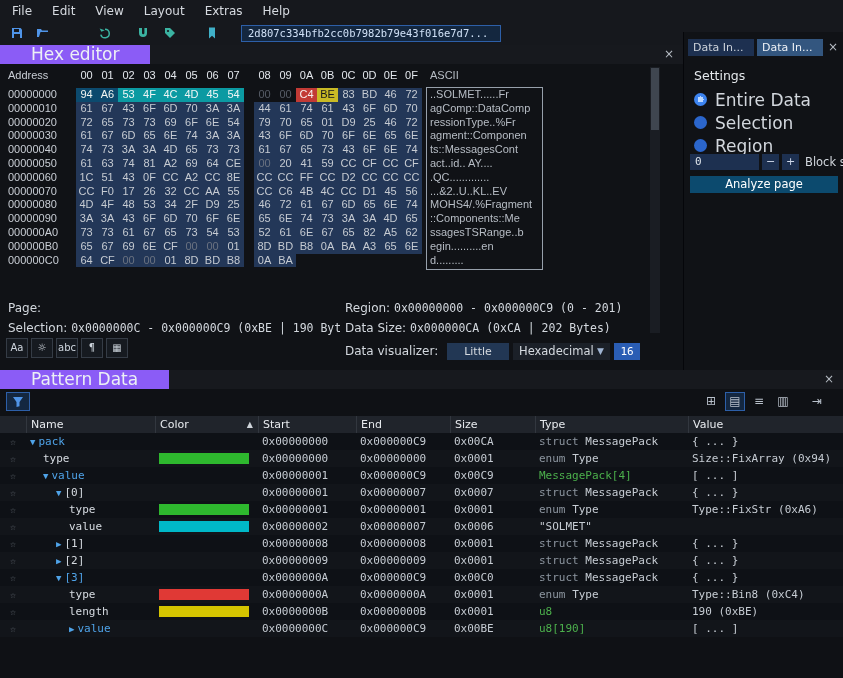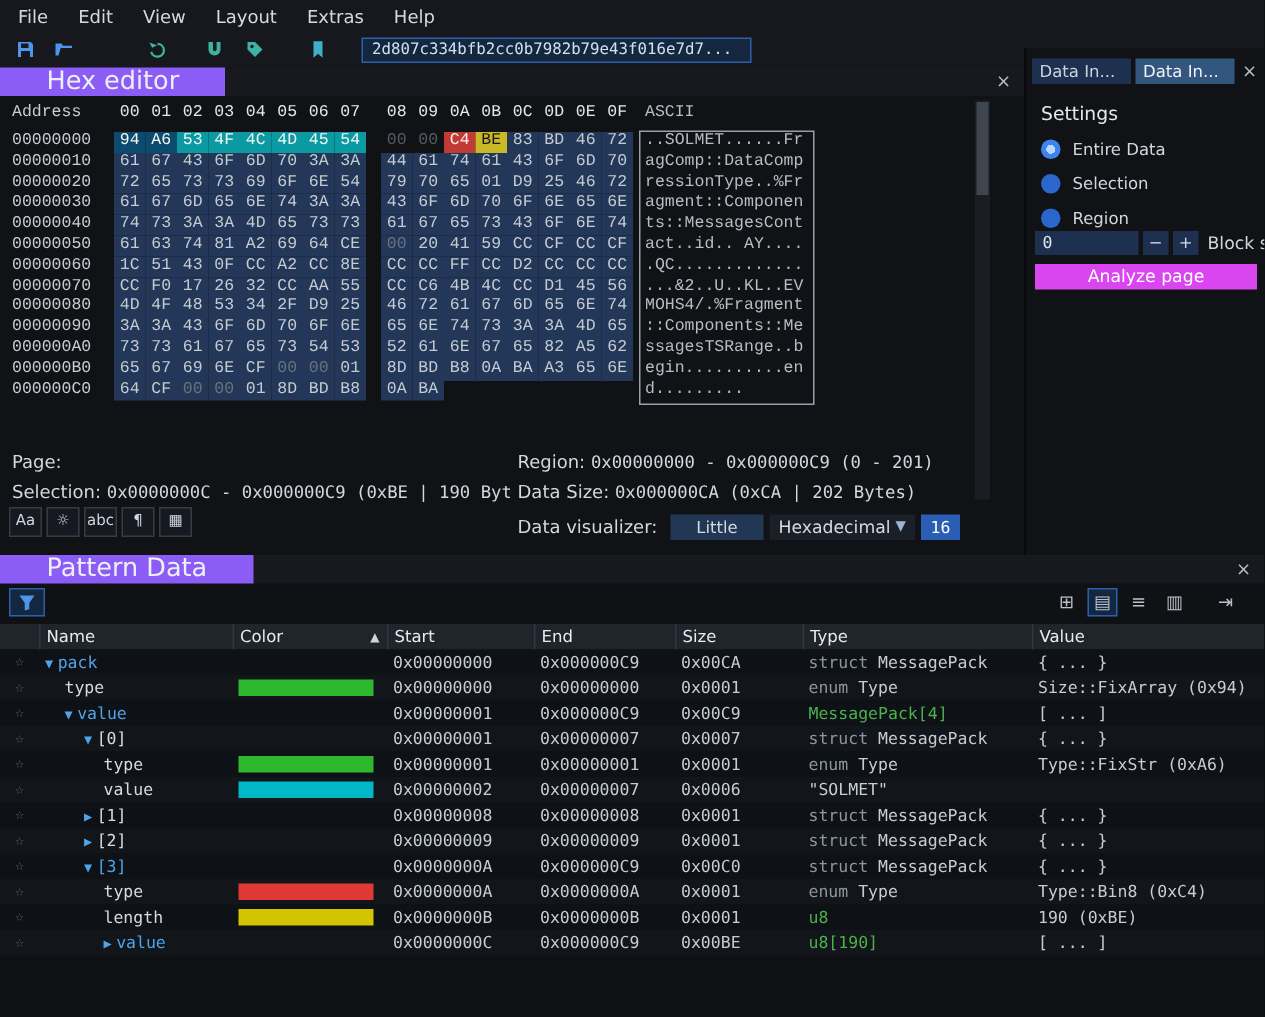--- a/index.html
+++ b/index.html
@@ -12,21 +12,21 @@
   .toolbar{position:absolute;top:21px;left:0;width:843px;height:24px;display:flex;align-items:center;padding-left:8px;}
   .tbicon{width:18px;height:18px;display:flex;align-items:center;justify-content:center;}
   .hash-box{margin-left:20px;width:246px;height:15px;background:#14273f;border:1px solid #2d5fa8;color:#cfe0f6;font-family:"DejaVu Sans Mono",monospace;font-size:10.5px;line-height:15px;padding:0 6px;overflow:hidden;white-space:nowrap;}
 
   
   .hex-panel{position:absolute;top:45px;left:0;width:683px;height:325px;background:#101216;}
   .tabbar{position:relative;height:19px;background:#17191e;}
   .tab{display:inline-block;height:19px;line-height:19px;padding:0 31px;font-size:17px;color:#ecf0f5;background:#8b5cf6;}
   .panel-close{position:absolute;right:6px;top:1px;width:16px;height:16px;text-align:center;line-height:16px;color:#b6bcc4;font-size:12px;}
 
-  .hexrow{position:relative;display:flex;height:13.8px;line-height:13.8px;padding-left:8px;font-family:Liberation Mono, monospace;font-size:11px;}
+  .hexrow{position:relative;display:flex;height:13.8px;line-height:13.8px;padding-left:8px;font-family:Liberation Sans, sans-serif;font-size:11px;}
   .hexhead{position:absolute;top:24px;left:0;width:660px;color:#e3e7ec;}
   .hexhead .byte{color:#e3e7ec;}
   #hexBody{position:absolute;top:43px;left:0;width:660px;}
   .addr{width:68px;color:#c8cdd4;}
   .byte{width:21px;text-align:center;color:#c6cbd2;}
   .bytegap{width:10px;}
   .asciiCol{position:absolute;left:430px;top:0;white-space:pre;color:#b7bdc5;}
   .byte.g{background:#0c4a6e;color:#f2f6f2;}
   .byte.c{background:#0b9aa2;color:#f0f6f6;}
   .byte.r{background:#c23a35;color:#f6efef;}
@@ -55,26 +55,26 @@
   .right-panel{position:absolute;left:683px;top:32px;width:160px;height:338px;background:#101216;border-left:1px solid #05060a;overflow:hidden;}
   .rp-tabs{position:absolute;top:7px;left:4px;display:flex;gap:3px;align-items:flex-end;}
   .rp-tab{height:17px;line-height:17px;padding:0 5px;width:56px;font-size:11px;background:#1d3050;color:#ccd2da;overflow:hidden;white-space:nowrap;}
   .rp-tab.active{background:#33567f;color:#eef2f6;}
   .rp-close{position:absolute;right:4px;top:8px;width:14px;text-align:center;color:#b6bcc4;font-size:12px;}
   .rp-title{position:absolute;top:36px;left:10px;font-size:12.5px;color:#e4e8ec;}
   #rpOptions{position:absolute;top:56px;left:10px;}
   .radio-row{display:flex;align-items:center;height:23px;gap:8px;}
   .radio{width:13px;height:13px;border-radius:50%;background:#2b66cc;}
   .radio.sel{background:radial-gradient(circle,#bcd8ff 0 3px,#3d84f0 3px);}
-  .radio-label{font-size:11px;color:#d2d7dd;}
+  .radio-label{font-size:17px;color:#d2d7dd;}
   .block-row{position:absolute;top:122px;left:6px;display:flex;gap:3px;align-items:center;}
   .num-input{width:64px;height:16px;background:#1d3050;color:#dfe5ec;font-size:11px;line-height:16px;padding-left:5px;font-family:"DejaVu Sans Mono",monospace;}
   .step-btn{width:17px;height:16px;background:#1d3050;color:#cfd9ea;text-align:center;line-height:15px;font-size:11px;}
   .block-label{font-size:11.5px;color:#d2d7dd;margin-left:3px;white-space:nowrap;}
-  .analyze-btn{position:absolute;top:144px;left:6px;width:148px;height:17px;background:#d946ef;color:#fff;font-size:11.5px;text-align:center;line-height:17px;}
+  .analyze-btn{position:absolute;top:144px;left:6px;width:148px;height:17px;background:#0c4a6e;color:#fff;font-size:11.5px;text-align:center;line-height:17px;}
 
   
   .bottom-panel{position:absolute;top:370px;left:0;width:843px;height:308px;background:#0f1115;}
   .pd-toolbar{position:relative;height:27px;}
   .filter-btn{position:absolute;left:6px;top:3px;width:24px;height:19px;background:#142740;border:1px solid #2d5fa8;display:flex;align-items:center;justify-content:center;box-sizing:border-box;}
   .pd-tools-right{position:absolute;right:16px;top:3px;display:flex;gap:4px;}
   .pdicon{width:20px;height:19px;color:#b9c1cb;font-size:12px;text-align:center;line-height:19px;}
   .pdicon.sel{background:#142740;border:1px solid #2d5fa8;line-height:17px;box-sizing:border-box;}
   .pdicon.last{margin-left:10px;}
   .prow-grid{display:grid;grid-template-columns:26px 129px 103px 98px 94px 85px 153px 1fr;}

